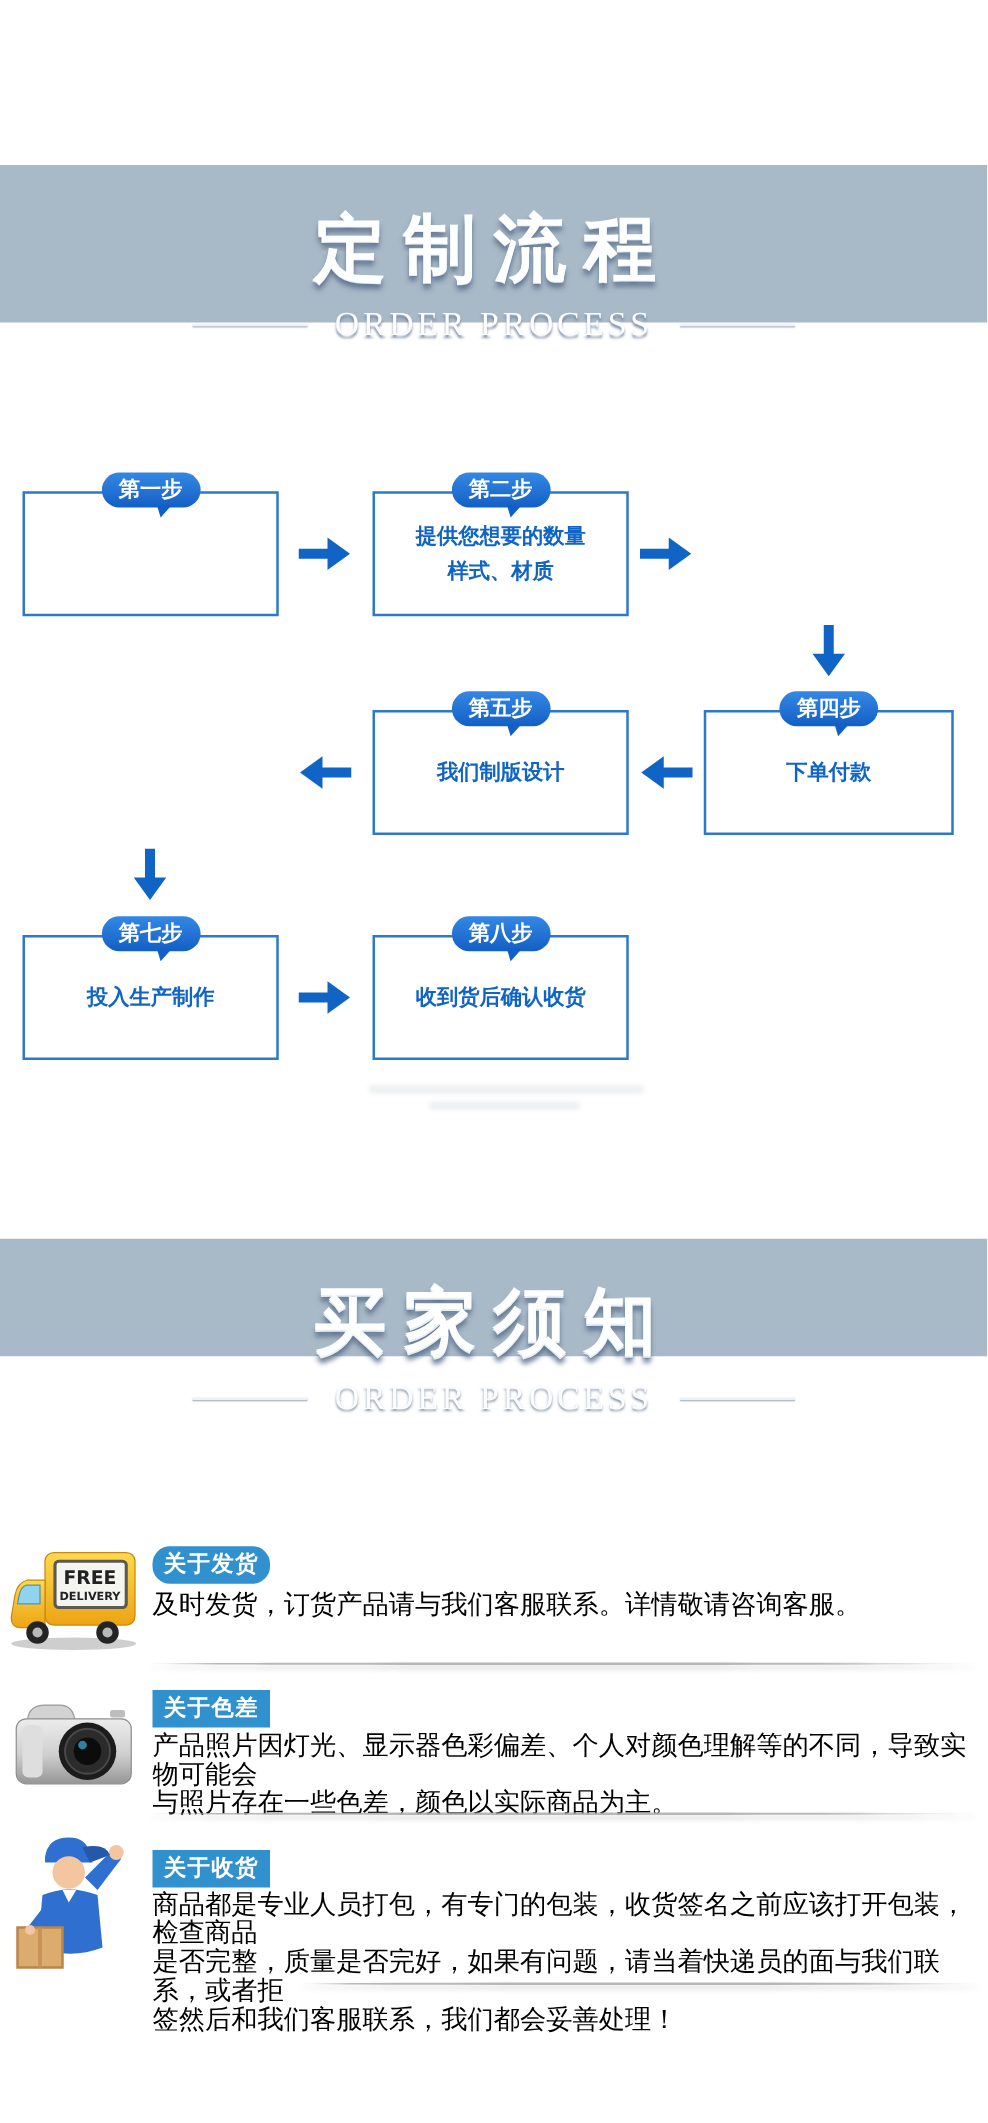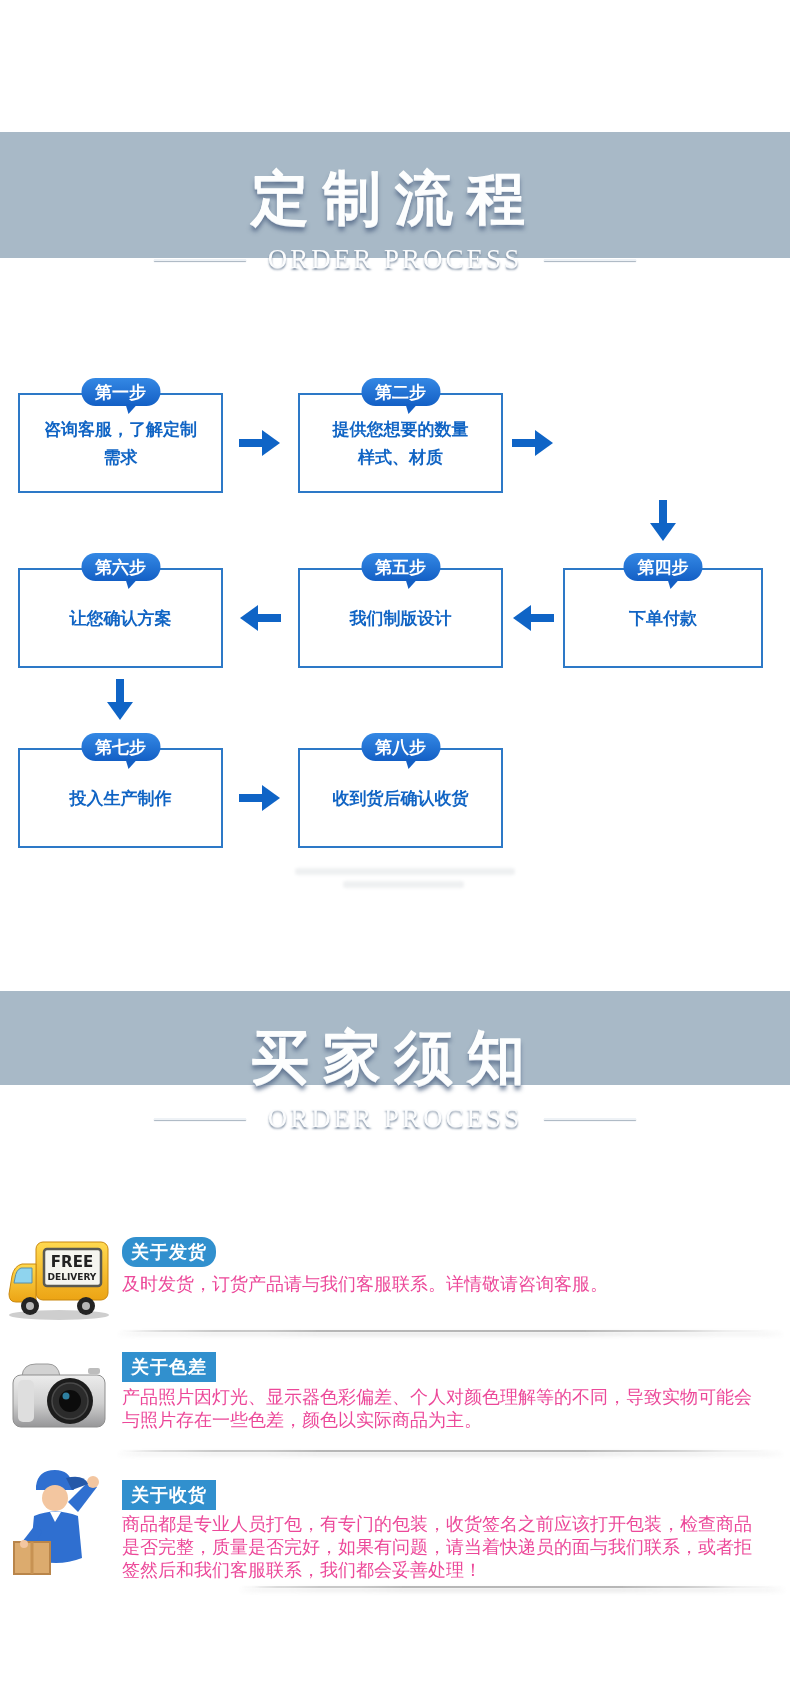--- a/index.html
+++ b/index.html
@@ -50,21 +50,21 @@
   .arr-d::after{content:'';position:absolute;top:23px;left:2px;width:0;height:0;
     border-top:18px solid #0f64c6;border-left:13px solid transparent;border-right:13px solid transparent;}
 
   .ghost{position:absolute;left:295px;top:862px;width:220px;height:38px;opacity:.16;filter:blur(1.5px);}
   .ghost i{display:block;height:7px;margin:6px 0;background:#9aa4ac;border-radius:3px;}
   .ghost i.short{width:55%;margin-left:22%;}
 
   
   .notice-badge{position:absolute;height:30px;line-height:30px;background:#3190ce;color:#fff;
     font-size:18px;font-weight:bold;padding:0 9px;letter-spacing:1px;}
-  .notice-text{position:absolute;left:122px;width:660px;color:#ec4899;font-size:18px;line-height:23px;
+  .notice-text{position:absolute;left:122px;width:660px;color:#000000;font-size:21px;line-height:23px;
     white-space:pre-line;}
   .divider{position:absolute;height:2px;border-radius:50%;
     background:linear-gradient(90deg,rgba(180,180,180,0) 0%,rgba(170,170,170,.85) 7%,rgba(170,170,170,.85) 80%,rgba(180,180,180,0) 100%);
     box-shadow:0 3px 4px rgba(120,120,120,.35);}
   .icon-wrap{position:absolute;}
 </style>
 </head>
 <body>
 
 <div id="page">
@@ -73,39 +73,33 @@
     <div class="banner-title">定制流程</div>
     <div class="banner-sub">
       <span class="bline"></span>
       <span class="sub-text">ORDER PROCESS</span>
       <span class="bline"></span>
     </div>
   </div>
 
   <div class="box s1">
     <div class="step-badge">第一步</div>
-    <div class="step-text">咨询客服，了解定制
-需求</div>
   </div>
   <div class="box s2">
     <div class="step-badge">第二步</div>
     <div class="step-text">提供您想要的数量
 样式、材质</div>
   </div>
   <div class="box s4">
     <div class="step-badge">第四步</div>
     <div class="step-text">下单付款</div>
   </div>
   <div class="box s5">
     <div class="step-badge">第五步</div>
     <div class="step-text">我们制版设计</div>
-  </div>
-  <div class="box s6">
-    <div class="step-badge">第六步</div>
-    <div class="step-text">让您确认方案</div>
   </div>
   <div class="box s7">
     <div class="step-badge">第七步</div>
     <div class="step-text">投入生产制作</div>
   </div>
   <div class="box s8">
     <div class="step-badge">第八步</div>
     <div class="step-text">收到货后确认收货</div>
   </div>
 

